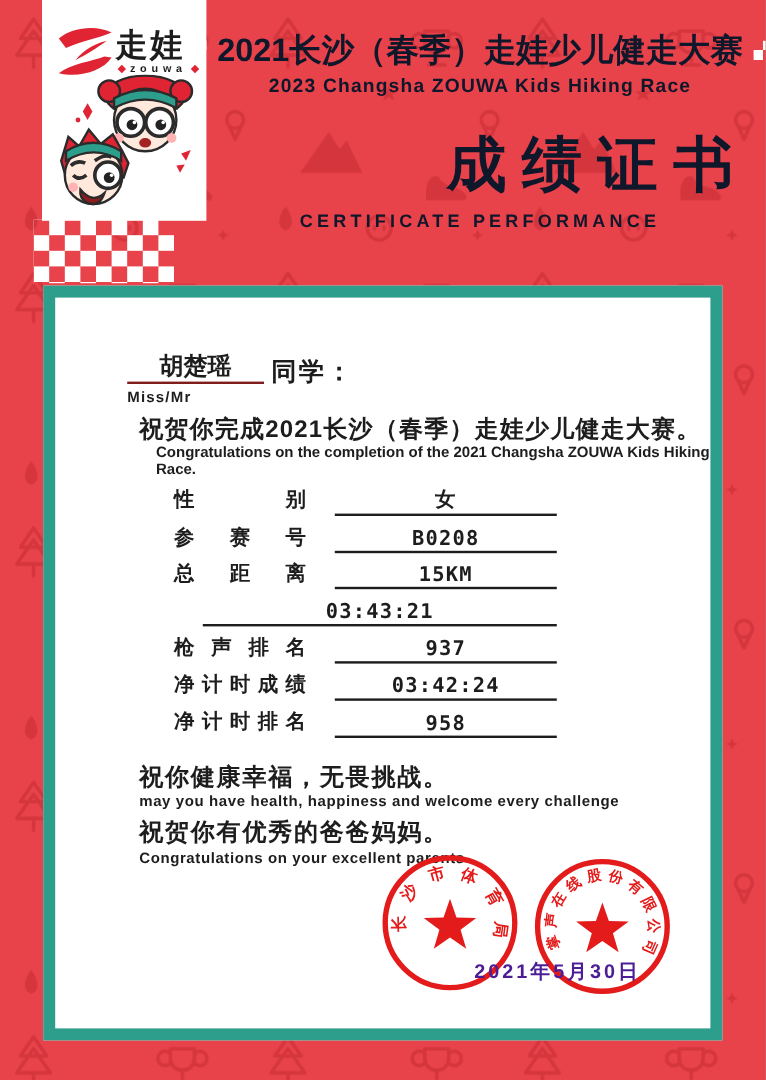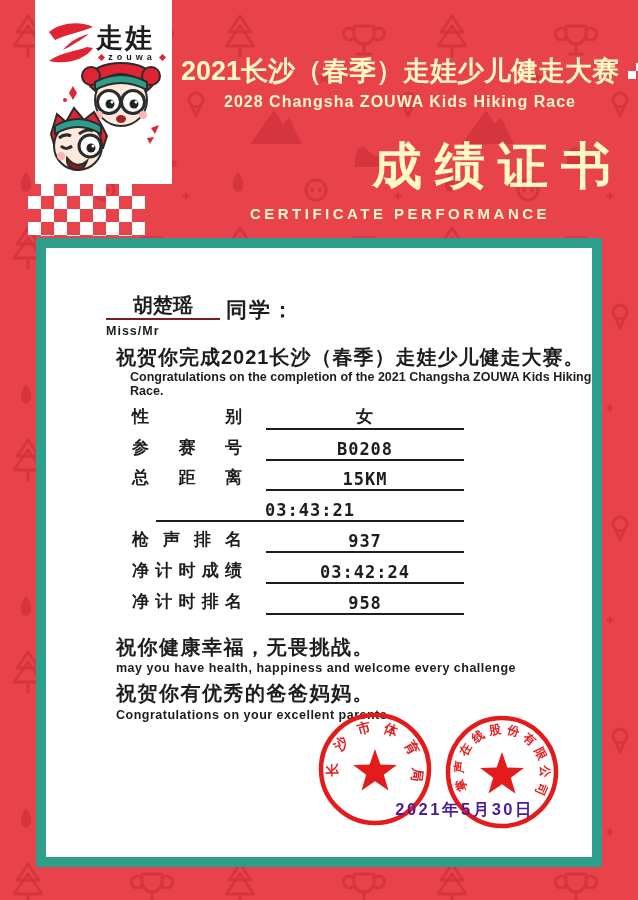--- a/index.html
+++ b/index.html
@@ -34,21 +34,21 @@
   .mascots { position:absolute; left:0; top:62px; }
 
   
   .checker {
     position:absolute; left:28px; top:183px; width:117px; height:53px; z-index:2;
     background:repeating-conic-gradient(#ffffff 0% 25%, rgba(0,0,0,0) 0% 50%);
     background-size:26px 26px;
   }
 
   
-  .title-block { position:absolute; left:176px; top:24px; width:448px; text-align:center; z-index:2; color:#fef9c3;margin-top:29px; }
+  .title-block { position:absolute; left:176px; top:24px; width:448px; text-align:center; z-index:2; color:#0f172a; }
   .main-title-row { display:flex; align-items:center; justify-content:center; gap:9px; }
   .deco {
     width:16px; height:16px; flex:none;
     background:repeating-conic-gradient(#ffffff 0% 25%, rgba(0,0,0,0) 0% 50%);
     background-size:16px 16px;
   }
   .main-title { font-size:27px; font-weight:bold; white-space:nowrap; }
   .sub-title { margin-top:4px; font-size:16px; font-weight:bold; letter-spacing:1px; }
   .cert-title-cn { margin-top:22px; font-size:50px; font-weight:bold; letter-spacing:13px; padding-left:13px;text-align:right; }
   .cert-title-en { margin-top:5px; font-size:15px; font-weight:bold; letter-spacing:3.5px; }
@@ -63,21 +63,21 @@
     border-bottom:2px solid #7f1d1d; text-align:center;
     font-family:"DejaVu Serif", serif; font-size:20px; font-weight:bold; color:#1d1d1d;
   }
   .name-suffix { position:absolute; left:180px; top:48px; font-size:21px; font-weight:bold; color:#1d1d1d; letter-spacing:2px; }
   .salutation { position:absolute; left:60px; top:76px; font-size:12.5px; font-weight:bold; color:#1d1d1d; letter-spacing:1px; }
 
   .congrats-cn { position:absolute; left:70px; top:96px; font-size:20px; font-weight:bold; color:#1d1d1d; letter-spacing:1px; white-space:nowrap; }
   .congrats-en { position:absolute; left:84px; top:122px; font-size:12.5px; font-weight:bold; color:#1d1d1d; }
 
   .results { position:absolute; left:86px; top:151px; width:332px; }
-  .result-row { display:flex; align-items:flex-end; height:30.8px; }
+  .result-row { display:flex; align-items:flex-end; height:30.8px;margin-left:13px; }
   .result-label {
     width:110px; font-size:17px; font-weight:bold; color:#1d1d1d;
     text-align:justify; text-align-last:justify; text-justify:inter-character;
     padding-bottom:2px;
   }
   .result-line {
     flex:1; margin-left:24px; border-bottom:2px solid #1d1d1d; text-align:center;
     font-family:"DejaVu Sans Mono", monospace; font-size:17px; font-weight:bold; color:#1d1d1d;
     padding-bottom:0px; letter-spacing:1px;
   }
@@ -192,21 +192,21 @@
   </div>
 
   <div class="checker"></div>
 
   <div class="title-block">
     <div class="main-title-row">
       <span class="deco"></span>
       <h1 class="main-title">2021长沙（春季）走娃少儿健走大赛</h1>
       <span class="deco"></span>
     </div>
-    <div class="sub-title">2028 Changsha ZOUWA Kids Hiking Race</div>
+    <div class="sub-title">2023 Changsha ZOUWA Kids Hiking Race</div>
     <div class="cert-title-cn">成绩证书</div>
     <div class="cert-title-en">CERTIFICATE PERFORMANCE</div>
   </div>
 
   <section class="cert">
     <div class="name-line">胡楚瑶</div>
     <div class="name-suffix">同学：</div>
     <div class="salutation">Miss/Mr</div>
 
     <div class="congrats-cn">祝贺你完成2021长沙（春季）走娃少儿健走大赛。</div>

